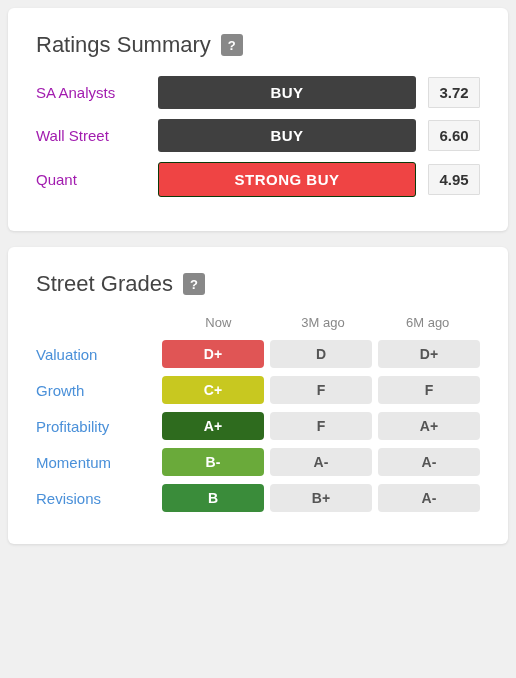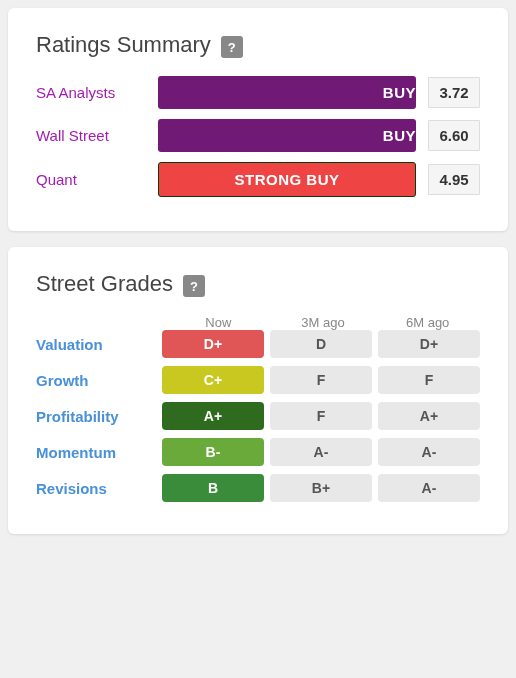--- a/index.html
+++ b/index.html
@@ -18,21 +18,21 @@
       margin-bottom: 16px;
       box-shadow: 0 1px 3px rgba(0,0,0,0.1);
     }
 
     .card-title {
       font-size: 22px;
       font-weight: 400;
       color: #444;
       margin-bottom: 18px;
       display: flex;
-      align-items: flex-end;
+      align-items: center;
       gap: 10px;
     }
 
     .help-icon {
       display: inline-flex;
       align-items: center;
       justify-content: center;
       width: 22px;
       height: 22px;
       background: #888;
@@ -64,22 +64,21 @@
       padding: 8px 0;
       text-align: center;
       font-size: 15px;
       font-weight: 700;
       color: #fff;
       border-radius: 3px;
       letter-spacing: 0.5px;
     }
 
     .btn-buy {
-      background: #701a75;
-      text-align: right;
+      background: #404040;
     }
 
     .btn-strong-buy {
       background: #ef4444;
       border: 1px solid #0a3a0a;
     }
 
     .ratings-score {
       width: 52px;
       text-align: center;
@@ -89,20 +88,21 @@
       background: #f5f5f5;
       border: 1px solid #ddd;
       border-radius: 1px;
       padding: 6px 0;
       flex-shrink: 0;
     }
 
     
     .grades-header {
       display: flex;
+      margin-bottom: 10px;
       padding-left: 130px;
     }
 
     .grades-header-col {
       flex: 1;
       text-align: center;
       font-size: 13px;
       color: #888;
     }
 
@@ -110,21 +110,21 @@
       display: flex;
       align-items: center;
       margin-bottom: 8px;
       gap: 6px;
     }
 
     .grade-label {
       width: 120px;
       color: #4a90d9;
       font-size: 15px;
-      font-weight: 700;
+      font-weight: 400;
       flex-shrink: 0;
     }
 
     .grade-badge {
       flex: 1;
       text-align: center;
       font-size: 14px;
       font-weight: 700;
       padding: 6px 0;
       border-radius: 4px;

